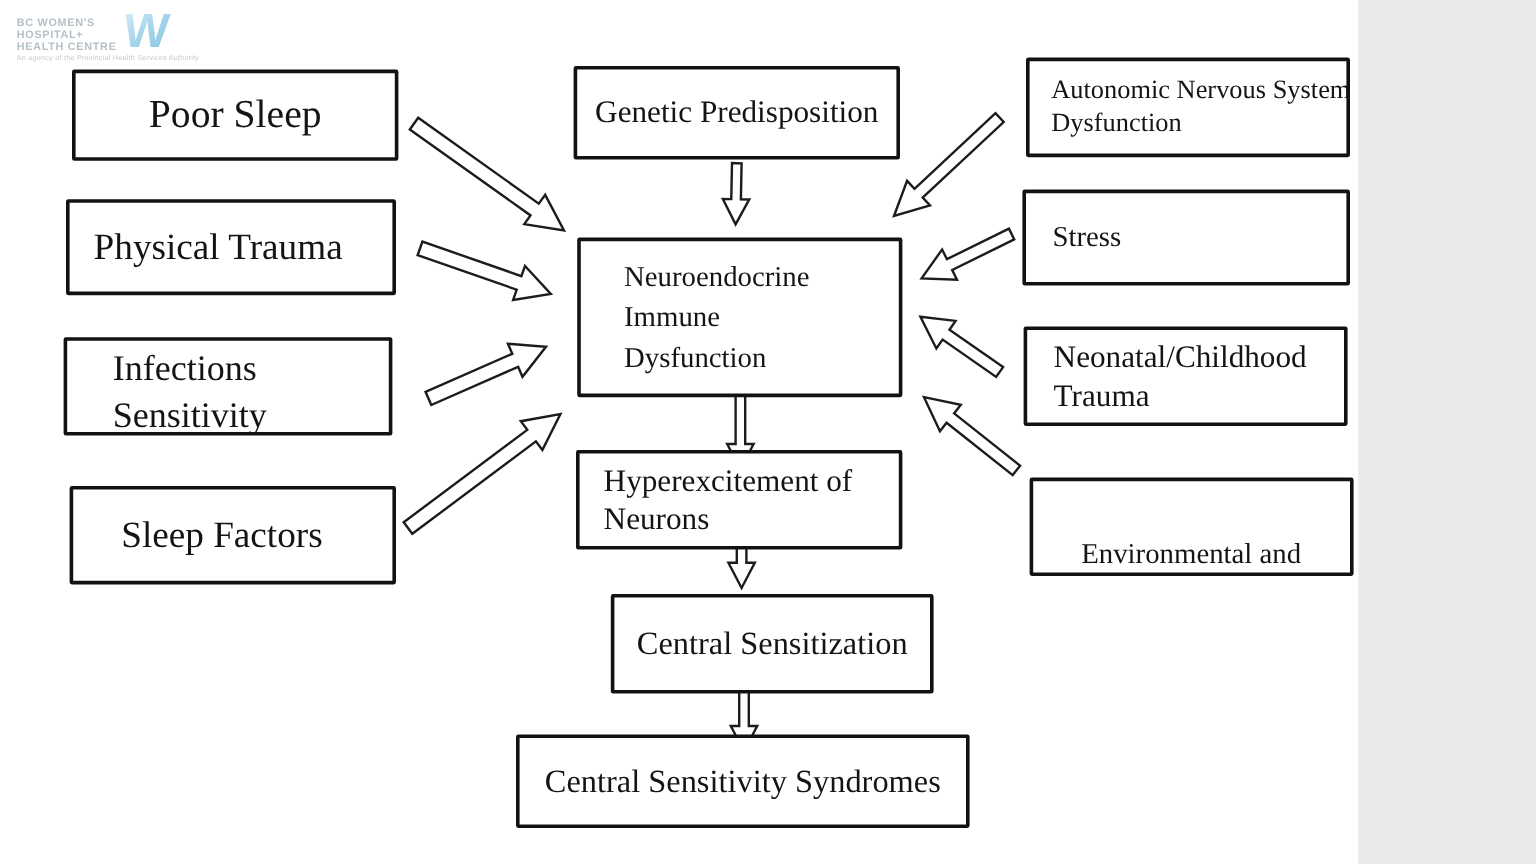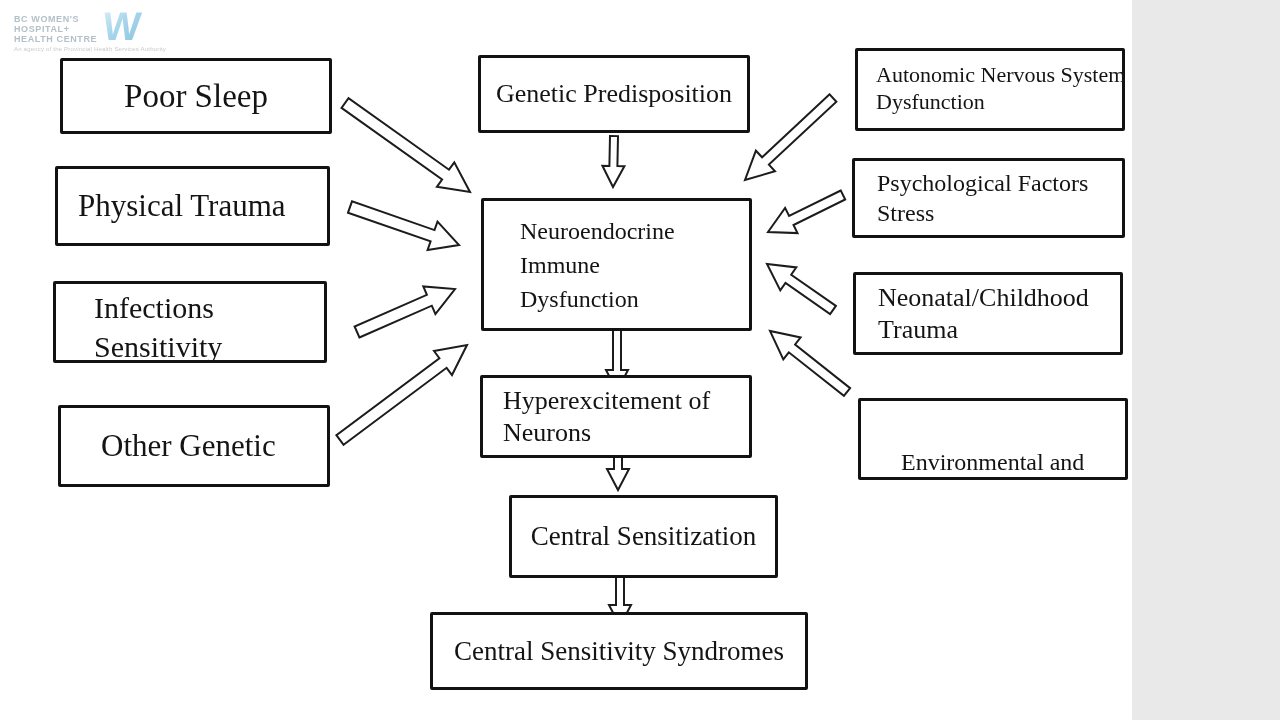--- a/index.html
+++ b/index.html
@@ -116,21 +116,21 @@
         </div>
       </div>
       <div class="node" style="left: 53px; top: 281px; width: 274px; height: 82px; font-size: 30px; line-height: 39px;">
         <div style="padding-left: 38px; margin-top: 10px;">
           <div class="node-line">Infections</div>
           <div class="node-line">Sensitivity</div>
         </div>
       </div>
       <div class="node" style="left: 58px; top: 405px; width: 272px; height: 82px; font-size: 31px;">
         <div style="padding-left: 40px;">
-          <div class="node-line">Other Genetic</div>
+          <div class="node-line">Sleep Factors</div>
         </div>
       </div>
       <div class="node center" style="left: 478px; top: 55px; width: 272px; height: 78px; font-size: 26px;">
         <div>
           <div class="node-line">Genetic Predisposition</div>
         </div>
       </div>
       <div class="node" style="left: 481px; top: 198px; width: 271px; height: 133px; font-size: 24px; line-height: 34px;">
         <div style="padding-left: 36px;">
           <div class="node-line">Neuroendocrine</div>
@@ -155,21 +155,20 @@
         </div>
       </div>
       <div class="node vtop" style="left: 855px; top: 48px; width: 270px; height: 83px; font-size: 22px; line-height: 27px;">
         <div style="padding-left: 18px; padding-top: 10px;">
           <div class="node-line">Autonomic Nervous System</div>
           <div class="node-line">Dysfunction</div>
         </div>
       </div>
       <div class="node" style="left: 852px; top: 158px; width: 273px; height: 80px; font-size: 24px; line-height: 30px;">
         <div style="padding-left: 22px;">
-          <div class="node-line">Psychological Factors</div>
           <div class="node-line">Stress</div>
         </div>
       </div>
       <div class="node" style="left: 853px; top: 272px; width: 270px; height: 83px; font-size: 26px; line-height: 32px;">
         <div style="padding-left: 22px;">
           <div class="node-line">Neonatal/Childhood</div>
           <div class="node-line">Trauma</div>
         </div>
       </div>
       <div class="node" style="left: 858px; top: 398px; width: 270px; height: 82px; font-size: 24px; line-height: 29px; align-items: flex-end;">

